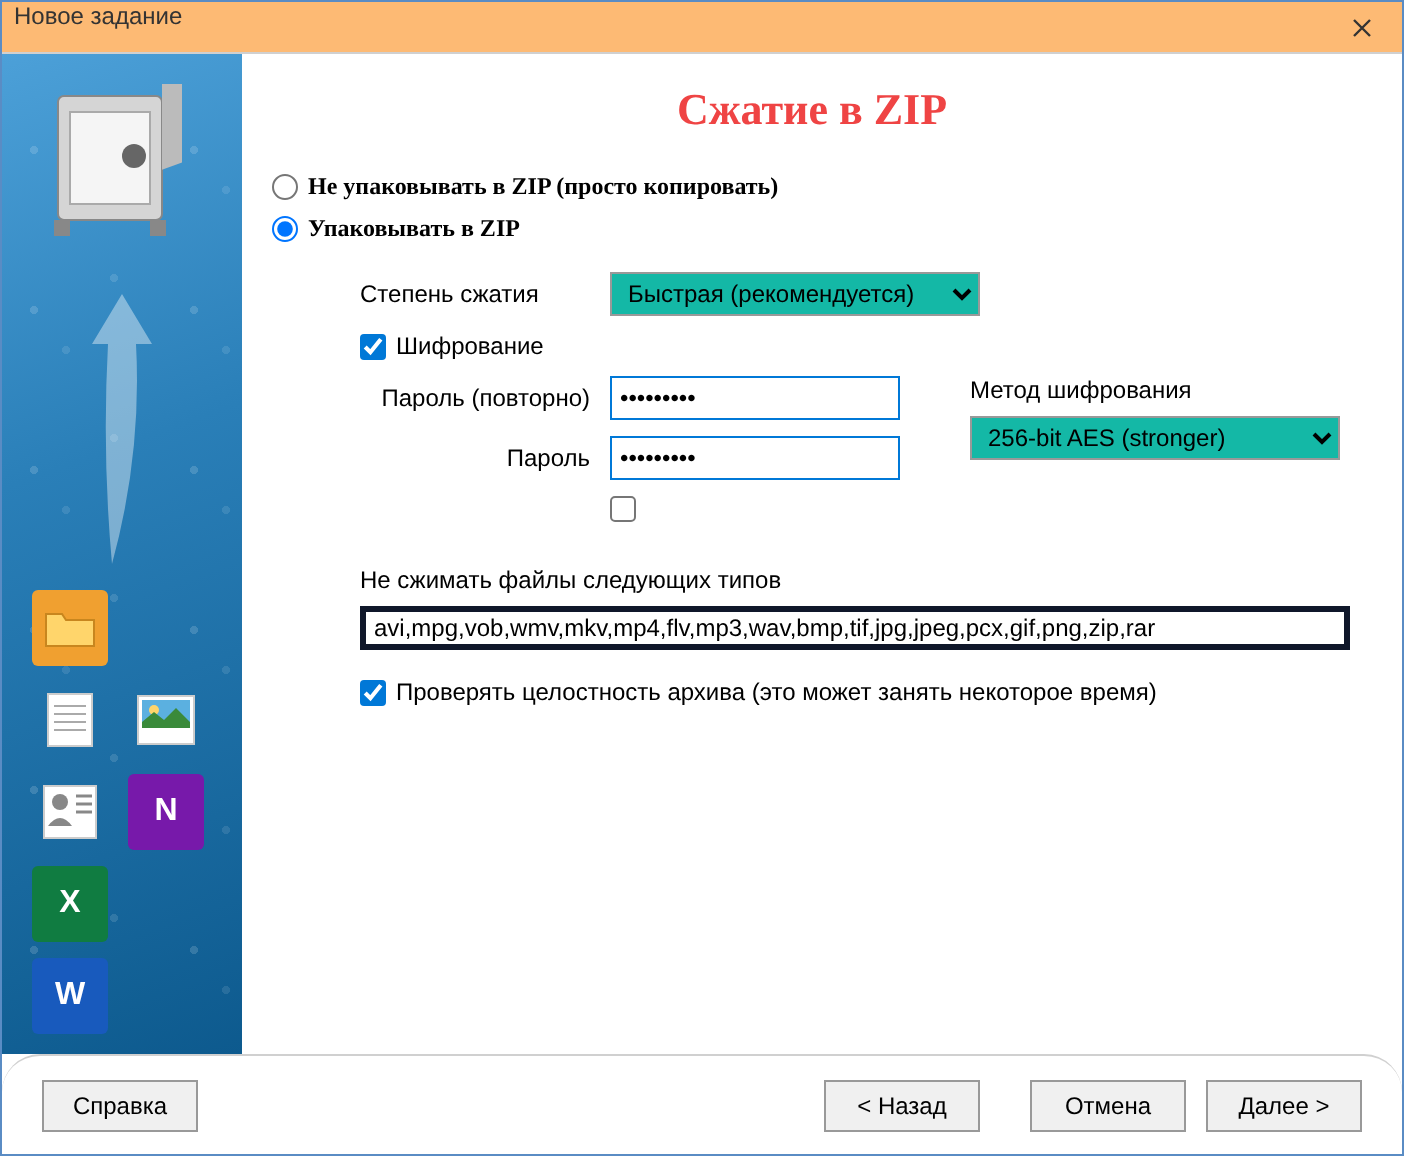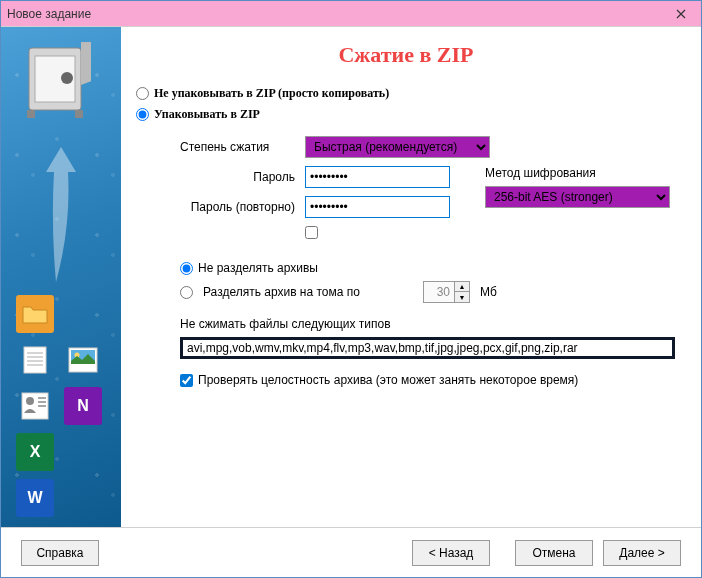--- a/index.html
+++ b/index.html
@@ -1,17 +1,17 @@
 <!DOCTYPE html>
 <html><head>
 <meta charset="utf-8">
 <style>
 * { box-sizing: border-box; margin: 0; padding: 0; }
 body { font-family: "Segoe UI", Tahoma, sans-serif; font-size: 12px; background: #fff; width: 702px; height: 578px; overflow: hidden; border: 1px solid #5a8cc4; display: flex; flex-direction: column; }
-.titlebar { height: 26px; background: #f9a8d4; border-bottom: 1px solid #d0d0d0; display: flex; align-items: center; padding: 0 0 0 6px; }
+.titlebar { height: 26px; background: #fdba74; border-bottom: 1px solid #d0d0d0; display: flex; padding: 0 0 0 6px; }
 .titlebar-text { flex: 1; font-size: 12px; color: #333; }
 .close-btn { width: 40px; height: 26px; display: flex; align-items: center; justify-content: center; cursor: pointer; }
 .close-btn svg { width: 10px; height: 10px; }
 .main-area { flex: 1; display: flex; overflow: hidden; }
 .sidebar { width: 120px; background: linear-gradient(160deg, #4ca0d8 0%, #2a7fb8 40%, #0d5a8e 100%); position: relative; overflow: hidden; }
 .sidebar::before { content: ""; position: absolute; inset: 0; background-image: radial-gradient(circle at 20% 60%, rgba(255,255,255,0.15) 2px, transparent 2px), radial-gradient(circle at 70% 40%, rgba(255,255,255,0.12) 2px, transparent 2px), radial-gradient(circle at 40% 85%, rgba(255,255,255,0.1) 2px, transparent 2px); background-size: 80px 80px; }
 .safe-icon { position: absolute; top: 15px; left: 22px; width: 72px; height: 82px; }
 .arrow-up { position: absolute; left: 40px; top: 120px; width: 40px; height: 140px; }
 .side-icons { position: absolute; bottom: 10px; left: 15px; display: grid; grid-template-columns: repeat(2, 40px); gap: 8px; }
 .side-icon { width: 38px; height: 38px; border-radius: 3px; display: flex; align-items: center; justify-content: center; }
@@ -26,35 +26,35 @@
 .content { flex: 1; padding: 15px 25px 10px 15px; overflow-y: auto; }
 .page-title { text-align: center; font-size: 22px; color: #ef4444; font-family: "Times New Roman", serif; margin-bottom: 18px; }
 .radio-row { display: flex; align-items: center; margin-bottom: 6px; gap: 5px; }
 .radio-row input[type="radio"] { width: 13px; height: 13px; }
 .radio-row label { cursor: pointer; }
 .bold { font-weight: bold; font-family: Liberation Serif, serif; }
 .indent { margin-left: 30px; }
 .form-row { display: flex; align-items: center; margin-bottom: 8px; gap: 10px; }
 .form-row .lbl { width: 115px; text-align: left; }
 .form-row .lbl.right { text-align: right; }
-select { height: 22px; font-size: 12px; font-family: inherit; padding: 0 4px; border: 1px solid #999; background: #a21caf; }
+select { height: 22px; font-size: 12px; font-family: inherit; padding: 0 4px; border: 1px solid #999; background: #14b8a6; }
 input[type="text"], input[type="password"] { height: 22px; font-size: 12px; font-family: inherit; padding: 0 4px; border: 3px solid #0f172a; }
 .pwd-input { width: 145px; border: 1px solid #0078d7 !important; }
 .check-row { display: flex; align-items: center; gap: 5px; margin-bottom: 8px; }
 .check-row input[type="checkbox"] { width: 13px; height: 13px; accent-color: #0078d7; }
 .group-section { margin-top: 14px; margin-left: 44px; }
 .method-col { margin-left: 25px; }
 .method-label { margin-bottom: 6px; display: block; }
 .spinner { display: inline-flex; align-items: center; border: 1px solid #999; height: 22px; background: #fff; }
 .spinner input { border: none; width: 30px; text-align: right; padding: 0 4px; height: 20px; color: #888; }
 .spinner-btns { display: flex; flex-direction: column; border-left: 1px solid #999; }
 .spinner-btns span { width: 14px; height: 10px; font-size: 7px; display: flex; align-items: center; justify-content: center; cursor: pointer; background: #f0f0f0; }
 .spinner-btns span:first-child { border-bottom: 1px solid #999; }
 .nocompress-input { width: 495px; }
-.bottom-bar { height: 50px; border-top: 1px solid #d0d0d0; display: flex; align-items: center; padding: 0 20px; gap: 10px; }
+.bottom-bar { height: 50px; border-top: 1px solid #d0d0d0; display: flex; align-items: center; padding: 0 20px; gap: 10px; border-radius: 19px; }
 .spacer { flex: 1; }
 .btn { min-width: 78px; height: 26px; padding: 0 14px; background: #f0f0f0; border: 1px solid #999; cursor: pointer; font-size: 12px; font-family: inherit; }
 .disabled { color: #888; }
 </style>
 </head>
 <body>
 
 <div class="titlebar">
   <span class="titlebar-text">Новое задание</span>
   <div class="close-btn">
@@ -137,62 +137,48 @@
     </div>
 
     <div class="indent group-section">
       <div class="form-row">
         <span class="lbl">Степень сжатия</span>
         <select style="width:185px">
           <option>Быстрая (рекомендуется)</option>
         </select>
       </div>
 
+      <div class="check-row">
+        <input type="checkbox" checked="" style="">
+        <label>Шифрование</label>
+      </div>
 
       <div class="form-row" style="align-items:flex-start">
         <div>
           <div class="form-row">
-            <span class="lbl right">Пароль</span>
+            <span class="lbl right">Пароль (повторно)</span>
             <input type="password" class="pwd-input" value="•••••••••" style="">
           </div>
           <div class="form-row">
-            <span class="lbl right">Пароль (повторно)</span>
+            <span class="lbl right">Пароль</span>
             <input type="password" class="pwd-input" value="•••••••••" style="">
           </div>
           <div class="check-row" style="margin-left:125px">
             <input type="checkbox" style="">
           </div>
         </div>
         <div class="method-col">
           <span class="method-label">Метод шифрования</span>
           <select style="width:185px">
             <option>256-bit  AES (stronger)</option>
           </select>
         </div>
       </div>
     </div>
 
-    <div class="indent group-section">
-      <div class="radio-row">
-        <input type="radio" name="split" checked="" style="">
-        <label>Не разделять архивы</label>
-      </div>
-      <div class="radio-row" style="gap:10px">
-        <input type="radio" name="split" style="">
-        <label style="width:210px">Разделять архив на тома по</label>
-        <div class="spinner">
-          <input type="text" class="disabled" disabled="" value="30" style="">
-          <div class="spinner-btns">
-            <span>▲</span>
-            <span>▼</span>
-          </div>
-        </div>
-        <span>Мб</span>
-      </div>
-    </div>
 
     <div class="indent group-section">
       <div style="margin-bottom:6px">Не сжимать файлы следующих типов</div>
       <input type="text" class="nocompress-input" value="avi,mpg,vob,wmv,mkv,mp4,flv,mp3,wav,bmp,tif,jpg,jpeg,pcx,gif,png,zip,rar" style="">
     </div>
 
     <div class="indent check-row group-section">
       <input type="checkbox" checked="" style="">
       <label>Проверять целостность архива (это может занять некоторое время)</label>
     </div>

